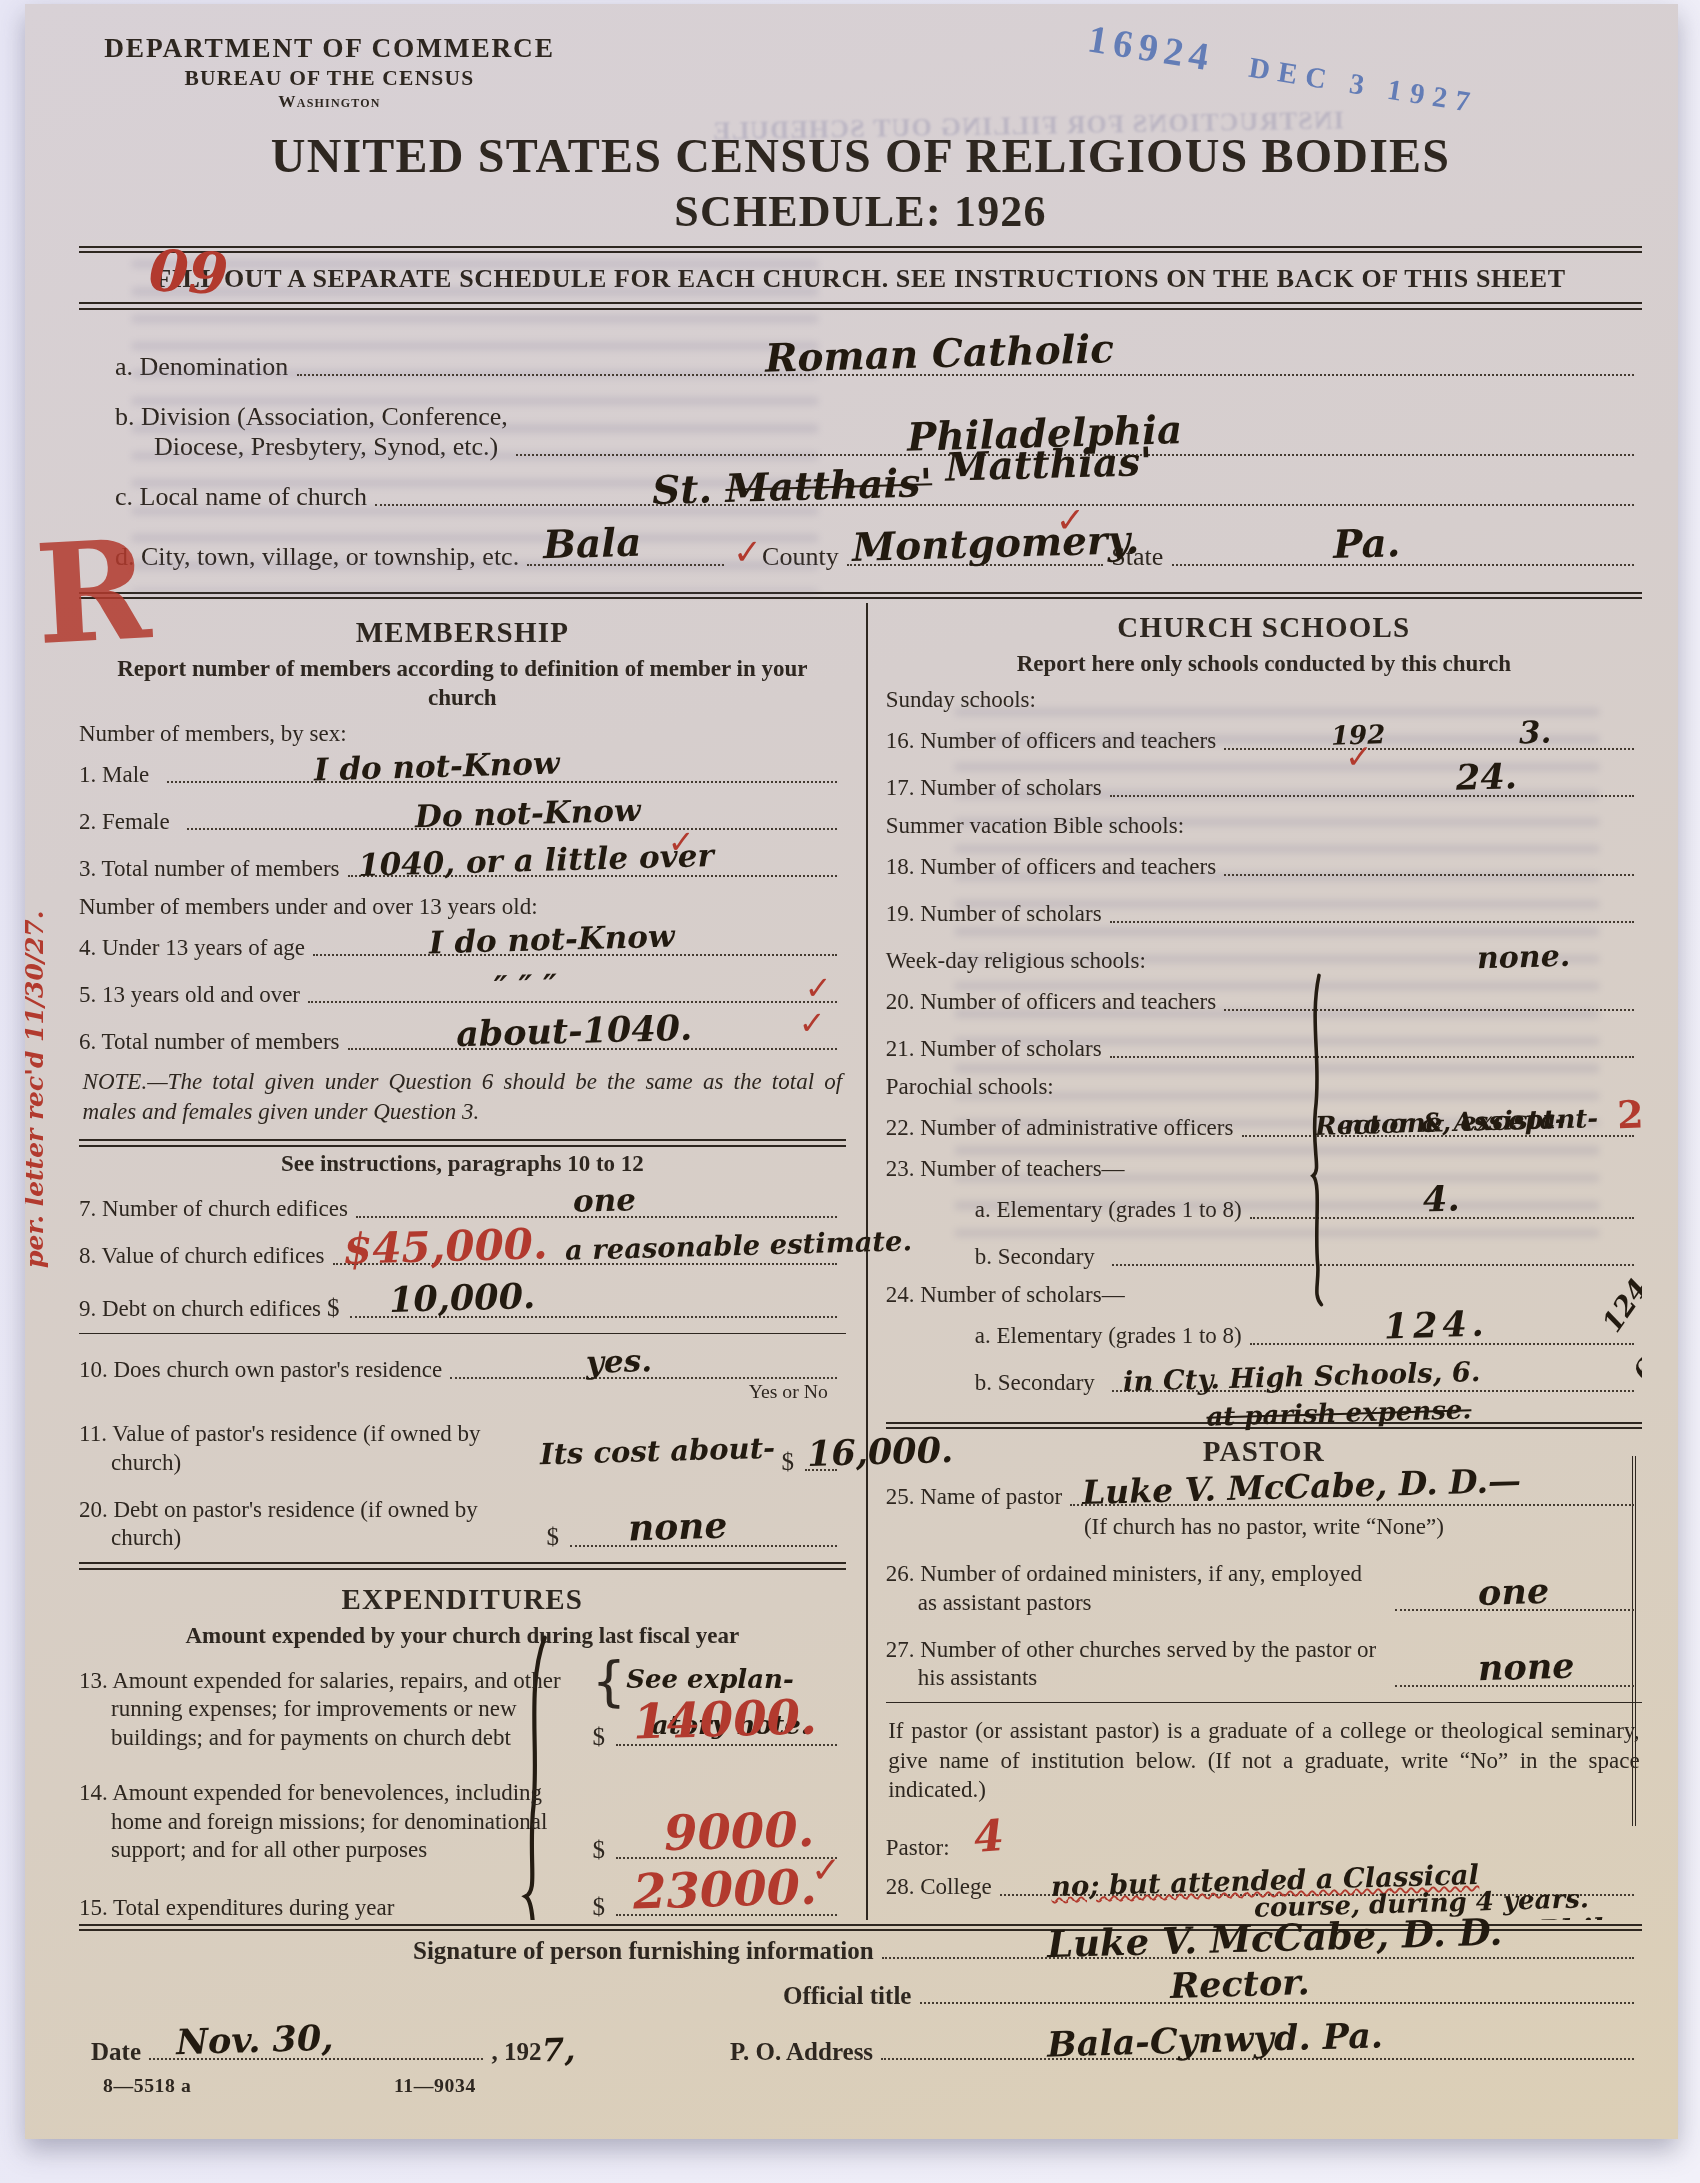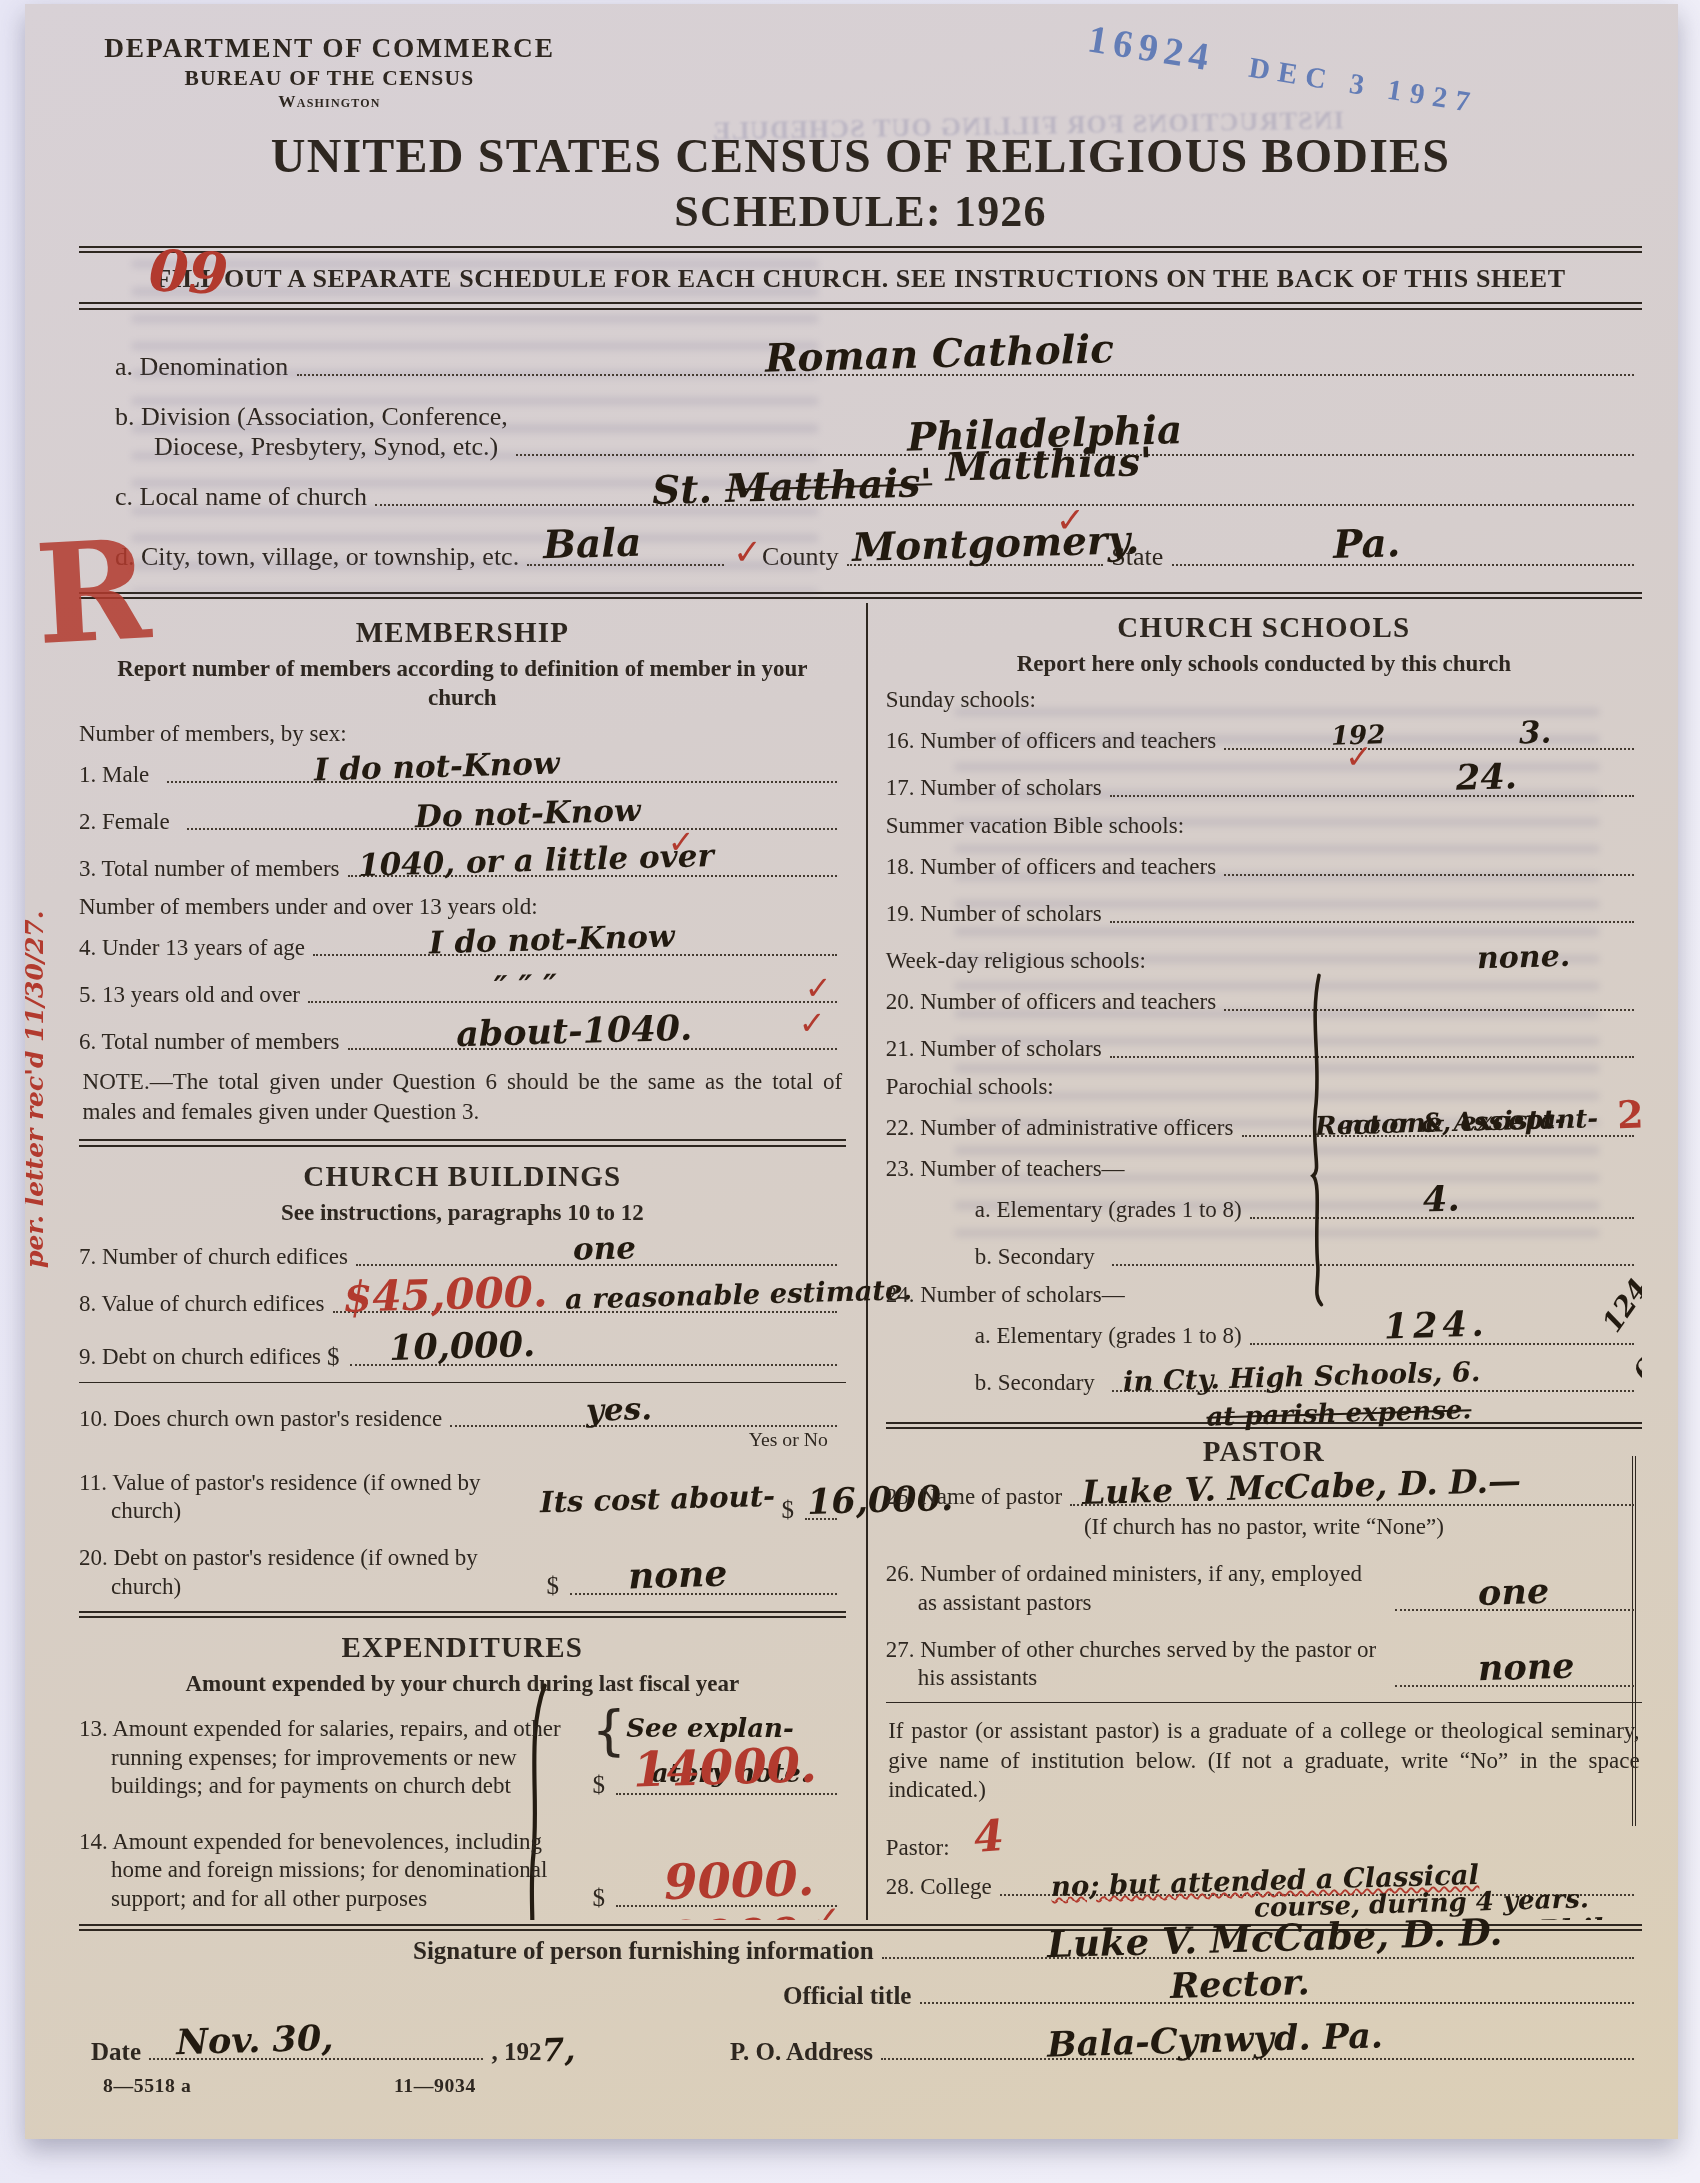--- a/index.html
+++ b/index.html
@@ -62,21 +62,21 @@
   .sec-title{text-align:center;font-size:29px;font-weight:bold;letter-spacing:1.2px;margin:13px 0 6px;}
   .sec-sub{text-align:center;font-size:23px;font-weight:bold;margin:0 18px 7.2px;line-height:1.25;}
   .group{font-size:23px;margin:7.2px 0 3.6px;}
   .q{display:flex;align-items:flex-end;margin-bottom:9.5px;position:relative;}
   .q .qlabel{font-size:23px;padding-left:32px;text-indent:-32px;line-height:1.24;margin-top:9px;}
   .q.sub{margin-left:89px;}
   .hw-ans{font-size:31px;}
   .hw-sm{font-size:26px;}
   .hw-lgred{font-size:48px;font-style:italic;}
   .dollar{font-size:25px;margin:0 2.4px 1.2px 6px;}
-  .note{font-size:23px;line-height:1.3;margin:10.7px 3.6px 12px;text-align:justify;}
+  .note{font-size:23px;line-height:1.3;margin:10.7px 3.6px 12px;text-align:justify;font-style:italic;}
   .thinrule{border-top:1.8px solid var(--ink);margin:6px 0 13px;}
   .yesno{font-size:19.7px;text-align:right;margin:-7.2px 18px 8.3px 0;}
   .hw-inline{display:inline-block;position:relative;top:-9.5px;font-size:29px;}
   .expq{position:relative;}
   .expq .qlabel{width:62%;}
   .amt{display:flex;align-items:flex-end;flex:1;}
   .exp-brace{position:absolute;left:57%;top:-24px;}
   .expnote{position:absolute;right:36px;top:-3.6px;font-size:27.4px;line-height:1.05;}
   .expnote .hw{white-space:nowrap;}
   .bracechar{font-family:"DejaVu Sans",sans-serif;font-size:54px;vertical-align:-12px;font-weight:normal;}
@@ -239,21 +239,20 @@
         <span class="qlabel">6. Total number of members</span>
         <span class="dots">
           <span class="hw hw-ans p20" style="font-size:35px;">about-1040.</span>
           <span class="check" style="position:absolute;right:12px;bottom:6px;font-size:32px;">✓</span>
         </span>
       </div>
 
       <div class="note">NOTE.—The total given under Question 6 should be the same as the total of males and females given under Question 3.</div>
       <div class="rule2"></div>
 
-      <div class="sec-title">CHURCH BUILDINGS</div>
       <div class="sec-sub">See instructions, paragraphs 10 to 12</div>
 
       <div class="q">
         <span class="qlabel">7. Number of church edifices</span>
         <span class="dots">
           <span class="hw hw-ans p45">one</span>
         </span>
       </div>
       <div class="q" style="margin-bottom:15.5px;">
         <span class="qlabel">8. Value of church edifices</span>

